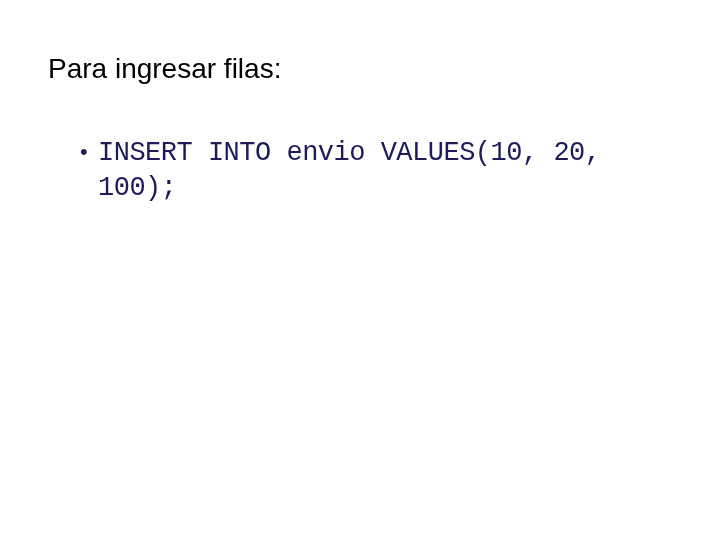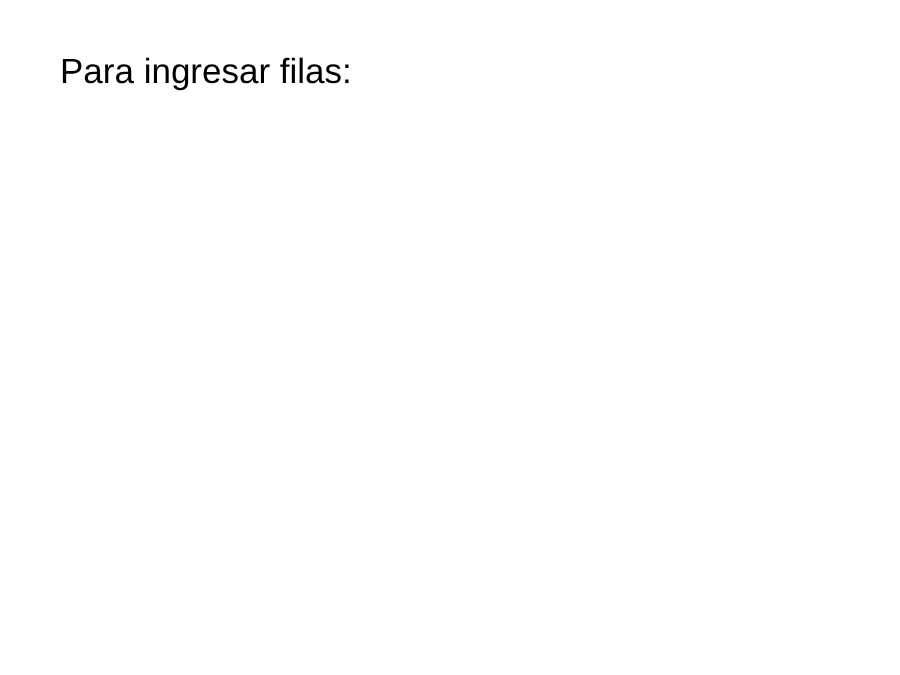--- a/index.html
+++ b/index.html
@@ -8,21 +8,21 @@
     width: 720px;
     height: 540px;
     background: #ffffff;
     font-family: Arial, Helvetica, sans-serif;
     color: #000000;
   }
   .slide {
     width: 720px;
     height: 486px;
     box-sizing: border-box;
-    padding: 40px 48px 40px 48px;
+    padding: 52px 48px 40px 48px;
   }
   .title {
     font-size: 28px;
     font-weight: 400;
     margin: 0 0 50px 0;
     line-height: 1.2;
     color: #000000;
   }
   ul.body {
     list-style: none;
@@ -50,14 +50,17 @@
     color: #1f1a5a;
   }
 </style>
 </head>
 <body>
 
 <div class="slide">
   <h1 class="title">Para ingresar filas:</h1>
 
   <ul class="body">
+    <li>
+      <span class="bullet">•</span><span>INSERT INTO envio VALUES(10, 20, 100);</span>
+    </li>
   </ul>
 </div>
 
 </body></html>

